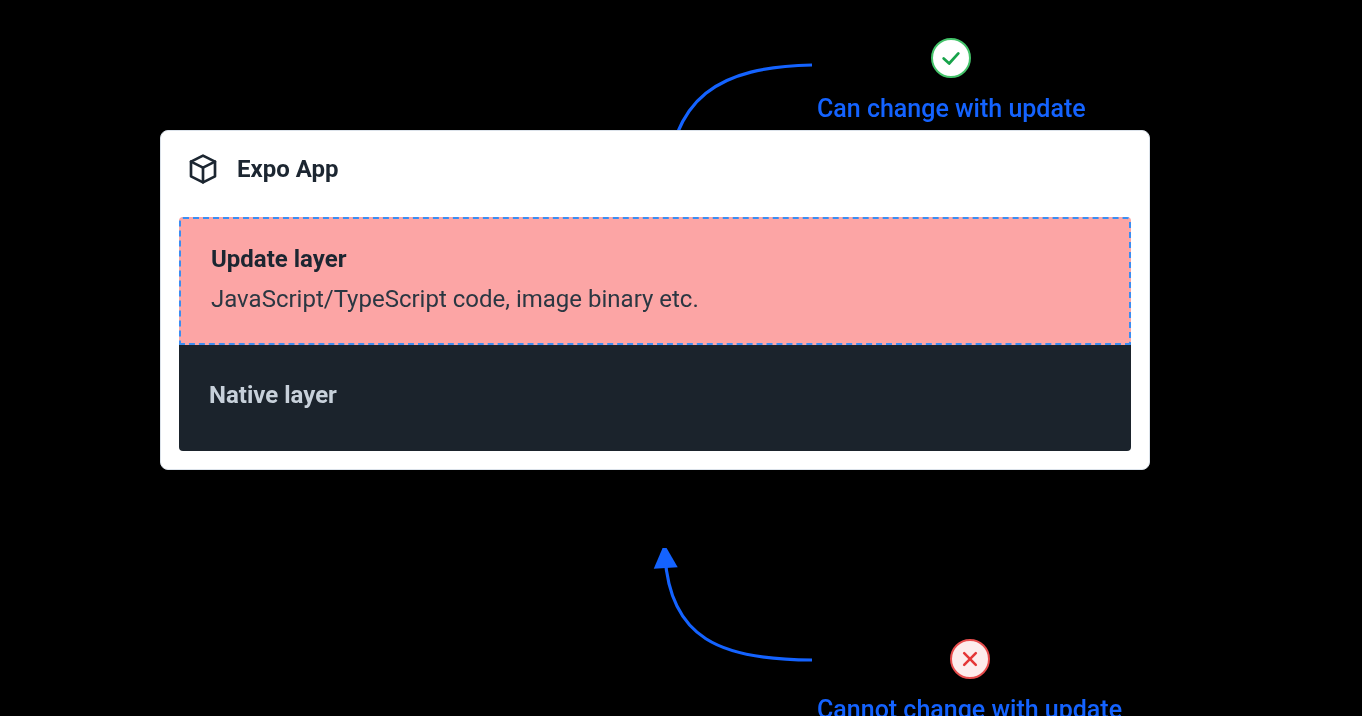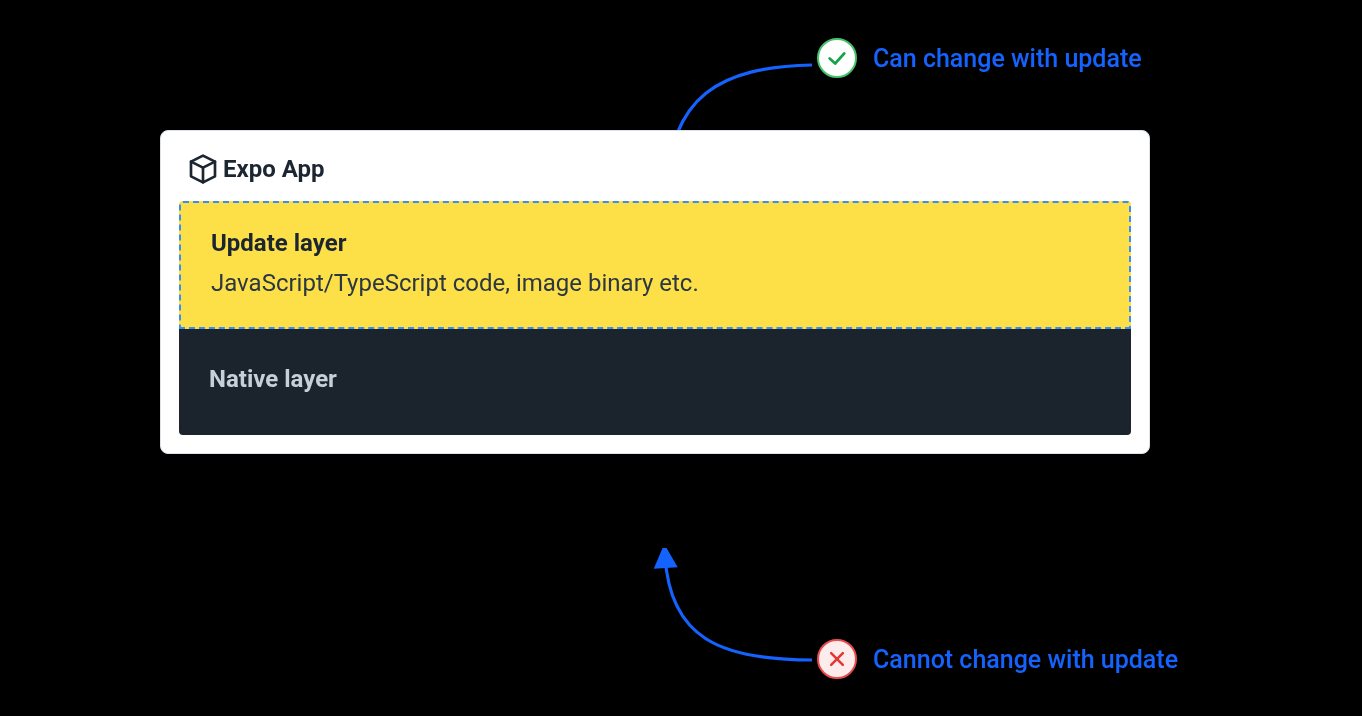--- a/index.html
+++ b/index.html
@@ -8,43 +8,43 @@
     .card {
       position: absolute;
       left: 160px; top: 130px;
       width: 990px;
       background: #fff;
       border: 1px solid #dbe2ea;
       border-radius: 8px;
       padding: 18px 18px 18px 18px;
       box-shadow: 0 0 0 1px rgba(0,0,0,0.02);
     }
-    .card-header { display: flex; align-items: center; gap: 4px; padding: 4px 8px 16px 8px; }
+    .card-header { display: flex; align-items: center; gap: 18px; padding: 4px 8px 32px 8px; }
     .card-title { font-size: 24px; font-weight: 700; color: #1c2631; }
     .box-icon { width: 32px; height: 32px; display: block; }
     .layers { width: 100%; }
     .update-layer {
       width: 100%;
-      background: #fde047;
+      background: #fca5a5;
       border: 2px dashed #3a8df2;
       border-radius: 4px 4px 0 0;
       padding: 26px 14px 30px 30px;
     }
     .update-title { font-size: 24px; font-weight: 700; color: #1c2631; margin-bottom: 12px; }
     .update-desc { font-size: 24px; font-weight: 400; color: #2b3742; }
     .native-layer {
       width: 100%;
       background: #1b232c;
       border-radius: 0 0 4px 4px;
       padding: 36px 30px 30px 30px;
     }
     .native-title { font-size: 24px; font-weight: 700; color: #c7d0da; margin-bottom: 12px; }
     .native-desc { font-size: 24px; font-weight: 400; color: #b0bcc9; }
 
-    .callout { position: absolute; display: flex; align-items: center; gap: 16px; }
+    .callout { position: absolute; display: flex; align-items: center; gap: 16px; flex-direction: column; }
     .callout-text { font-size: 25px; font-weight: 500; color: #1463ff; white-space: nowrap; }
     .badge { width: 40px; height: 40px; border-radius: 50%; display: flex; align-items: center; justify-content: center; background: #fff; }
     .badge-green { border: 2px solid #44c36a; }
     .badge-red { border: 2px solid #e74d4d; background: #fdecec; }
     .callout-top { left: 817px; top: 38px; }
     .callout-bottom { left: 817px; top: 639px; }
 
     .arrow { position: absolute; pointer-events: none; }
   </style>
 </head>

